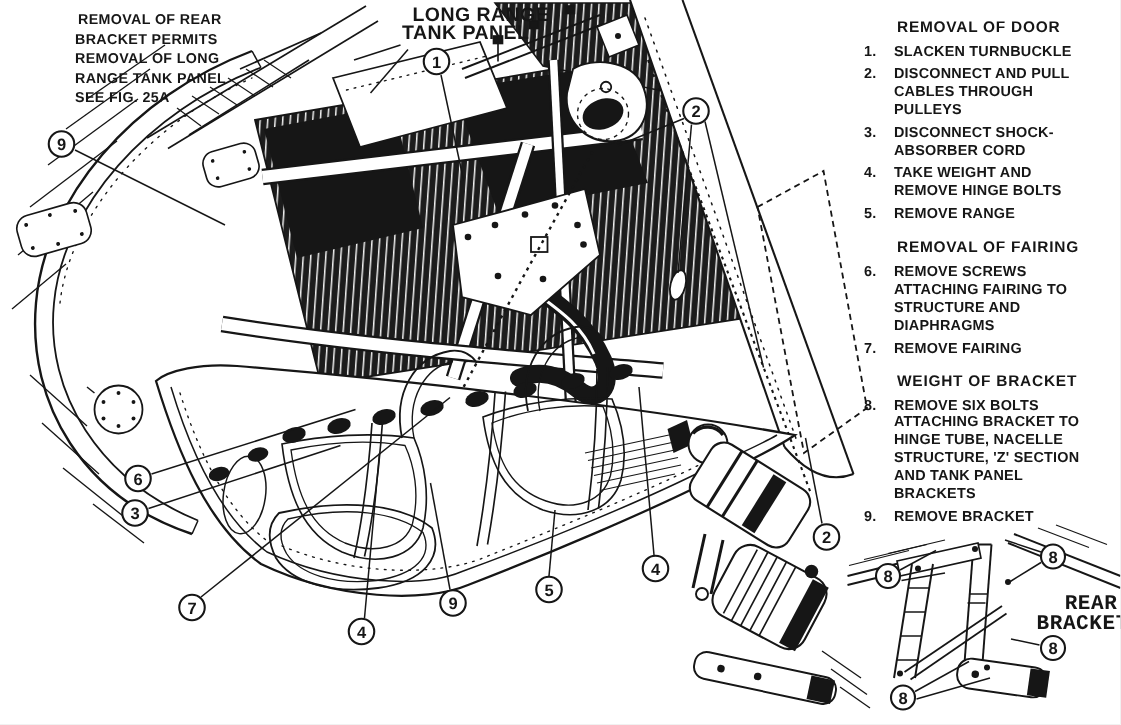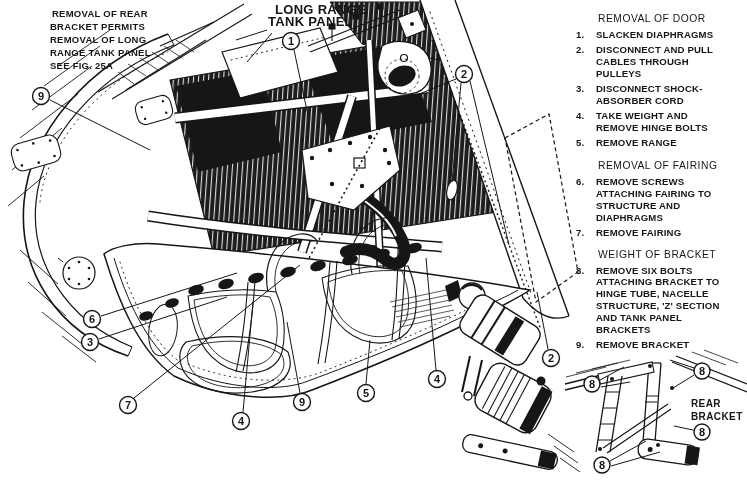--- a/index.html
+++ b/index.html
@@ -7,24 +7,24 @@
     position:relative;width:747px;height:483px;background:#ffffff;
     font-family:"Liberation Sans",sans-serif;color:#161616;overflow:hidden;
   }
   .art{position:absolute;left:0;top:0;z-index:1;}
   .overlay{position:absolute;z-index:2;}
   
   .note{font-size:9.5px;font-weight:700;letter-spacing:.25px;line-height:13px;white-space:nowrap;}
   .note .indent1{margin-left:2px;}
   .toplabel{font-size:13px;font-weight:700;letter-spacing:.3px;line-height:12px;white-space:nowrap;}
   .toplabel .indent1{margin-left:7px;}
-  .detaillabel{font-size:10px;font-weight:700;letter-spacing:.4px;line-height:13px;width:54px;}
+  .detaillabel{font-size:14px;font-weight:700;letter-spacing:.4px;line-height:13px;text-align:right;width:54px;font-family:Liberation Mono, monospace;}
   
   .instructions{position:absolute;left:576px;top:13px;width:171px;z-index:2;}
-  .ihead{font-size:10.3px;font-weight:400;letter-spacing:.5px;margin:0 0 5px 22px;white-space:nowrap;}
+  .ihead{font-size:10.3px;font-weight:700;letter-spacing:.5px;margin:0 0 5px 22px;white-space:nowrap;}
   .sec2 .ihead{margin-top:11px;}
   .sec3 .ihead{margin-top:10px;}
   .step{display:grid;grid-template-columns:20px 1fr;margin-bottom:3.5px;}
   .step .num{font-size:9.6px;font-weight:700;letter-spacing:.2px;}
   .step .txt{font-size:9.6px;font-weight:600;letter-spacing:.15px;line-height:11.8px;max-width:134px;}
   svg text.co-num{font-size:11px;font-weight:700;}
 </style>
 </head>
 <body>
 <div class="page">
@@ -437,21 +437,21 @@
 <div class="overlay detaillabel" style="left:691px;top:397px;">
   <div>REAR</div>
   <div>BRACKET</div>
 </div>
 
 <div class="instructions">
   <div class="sec1">
     <div class="ihead">REMOVAL OF DOOR</div>
     <div class="step">
       <span class="num">1.</span>
-      <span class="txt">SLACKEN DIAPHRAGMS</span>
+      <span class="txt">SLACKEN TURNBUCKLE</span>
     </div>
     <div class="step">
       <span class="num">2.</span>
       <span class="txt">DISCONNECT AND PULL CABLES THROUGH PULLEYS</span>
     </div>
     <div class="step">
       <span class="num">3.</span>
       <span class="txt">DISCONNECT SHOCK-ABSORBER CORD</span>
     </div>
     <div class="step">

